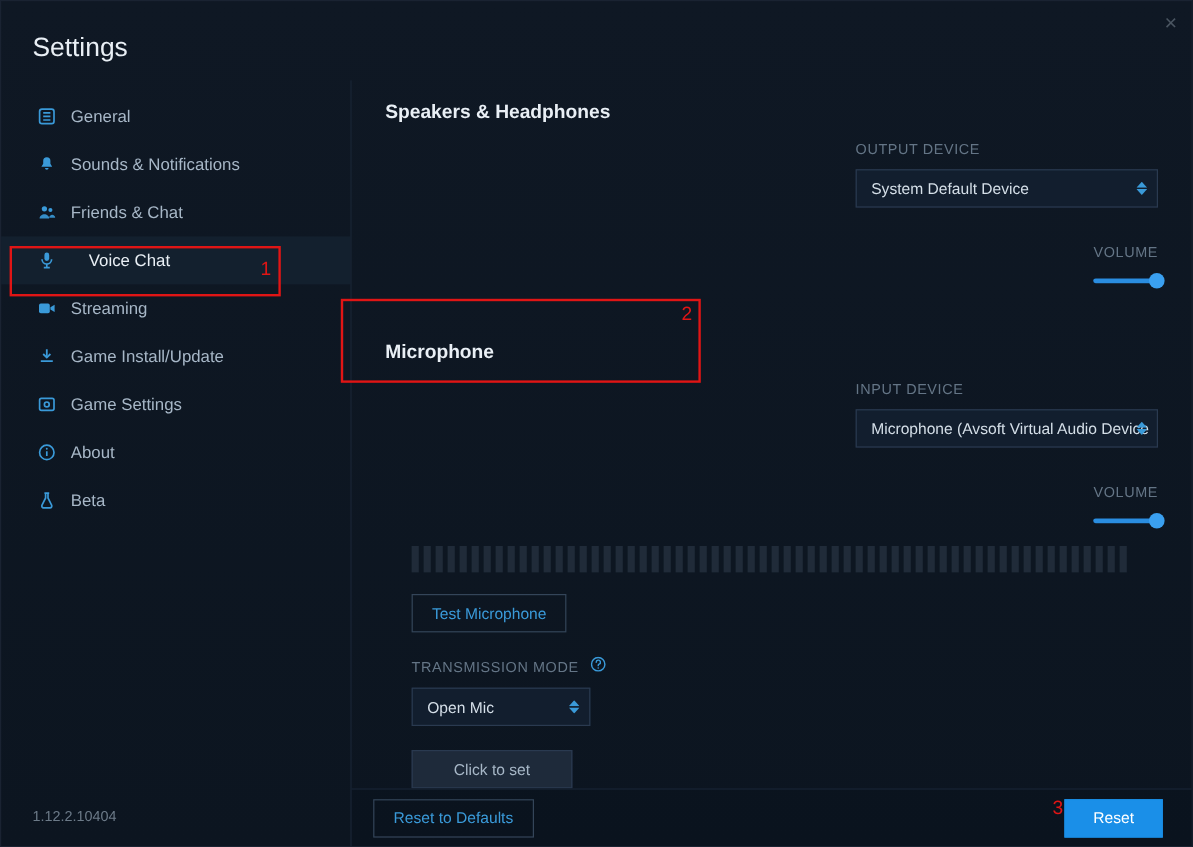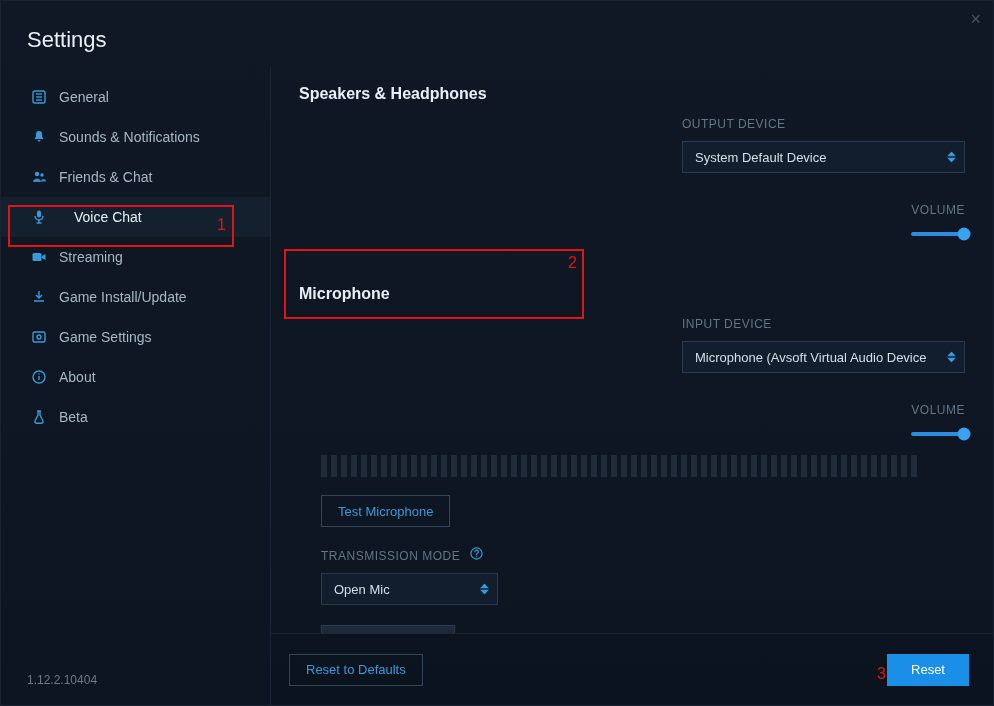--- a/index.html
+++ b/index.html
@@ -34,21 +34,21 @@
     font-weight: 400;
     color: #e9eff5;
   }
   .body {
     flex: 1;
     display: flex;
     min-height: 0;
   }
   
   .sidebar {
-    width: 270px;
+    width: 292px;
     border-right: 1px solid #1a2536;
     padding-top: 10px;
     display: flex;
     flex-direction: column;
     position: relative;
   }
   .sidebar-items { flex: 1; }
   .sidebar-item {
     display: flex;
     align-items: center;
@@ -102,21 +102,21 @@
     flex-direction: column;
   }
   .field-label {
     font-size: 12px;
     letter-spacing: 0.5px;
     color: #647586;
     margin-bottom: 10px;
   }
   .field { flex-shrink: 0; }
   .select-box {
-    width: 283px;
+    width: 252px;
     height: 32px;
     background: #121e2e;
     border: 1px solid #2a3a50;
     color: #d5dfe8;
     display: flex;
     align-items: center;
     padding: 0 28px 0 12px;
     position: relative;
     font-size: 13px;
     white-space: nowrap;
@@ -203,24 +203,24 @@
     width: 82px;
     height: 32px;
     font-weight: 500;
   }
   .help-icon {
     margin-left: 6px;
     color: #3a9ad9;
     display: inline-flex;
   }
   .spacer-section { height: 26px; }
-  .narrow-select { width: 177px; }
+  .narrow-select { width: 149px; }
   
   .action-bar {
-    height: 72px;
+    height: 48px;
     border-top: 1px solid #1a2536;
     background: rgba(10, 18, 28, 0.35);
     display: flex;
     align-items: center;
     justify-content: space-between;
     padding: 0 24px 0 18px;
   }
   
   .annot-box {
     position: absolute;

